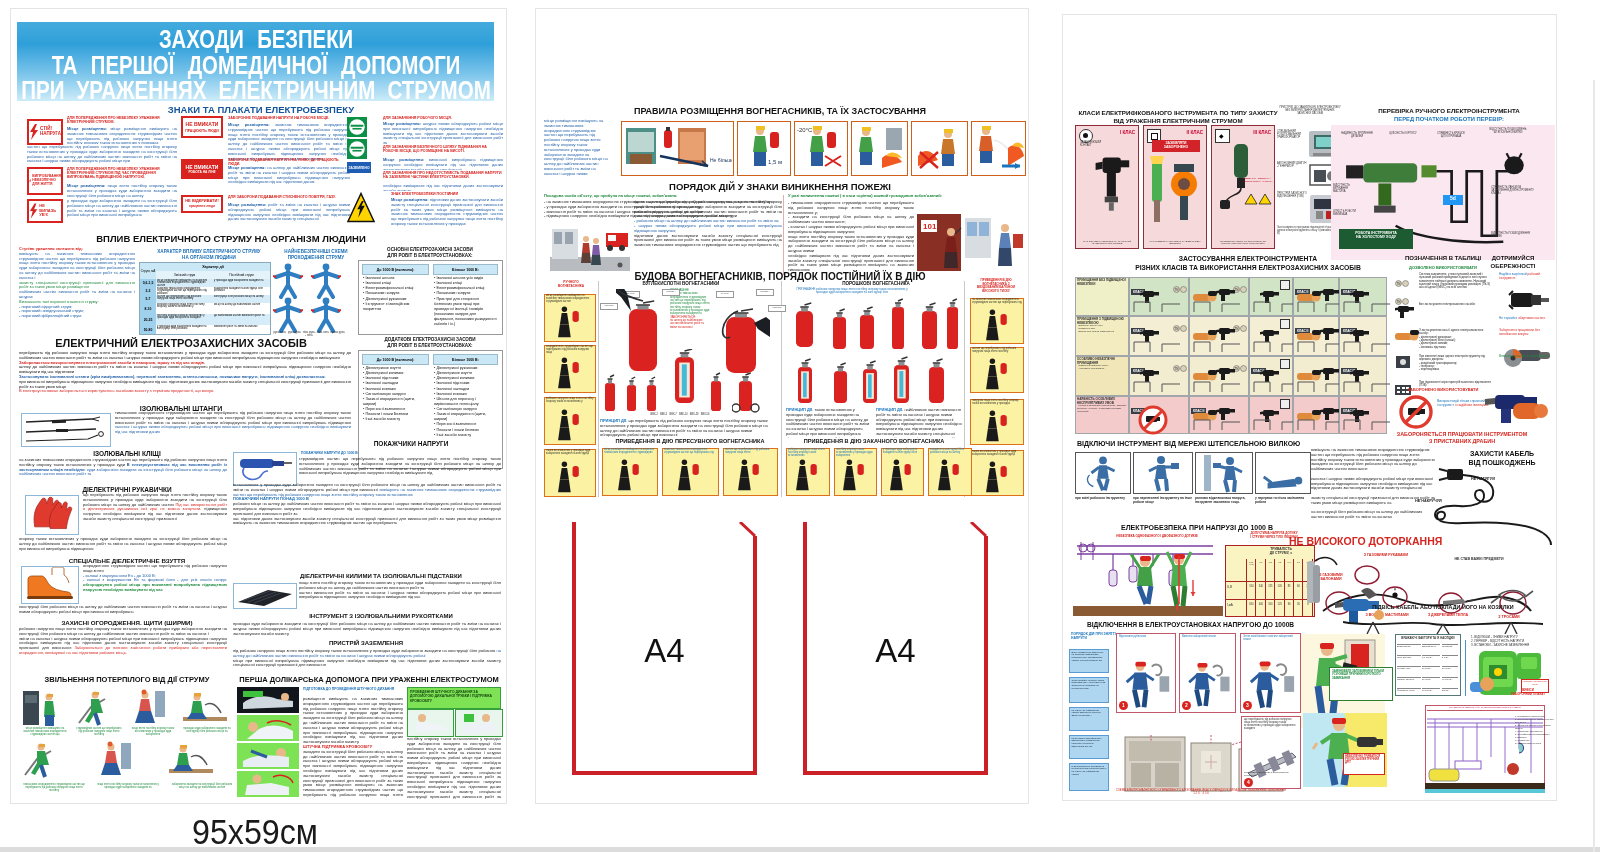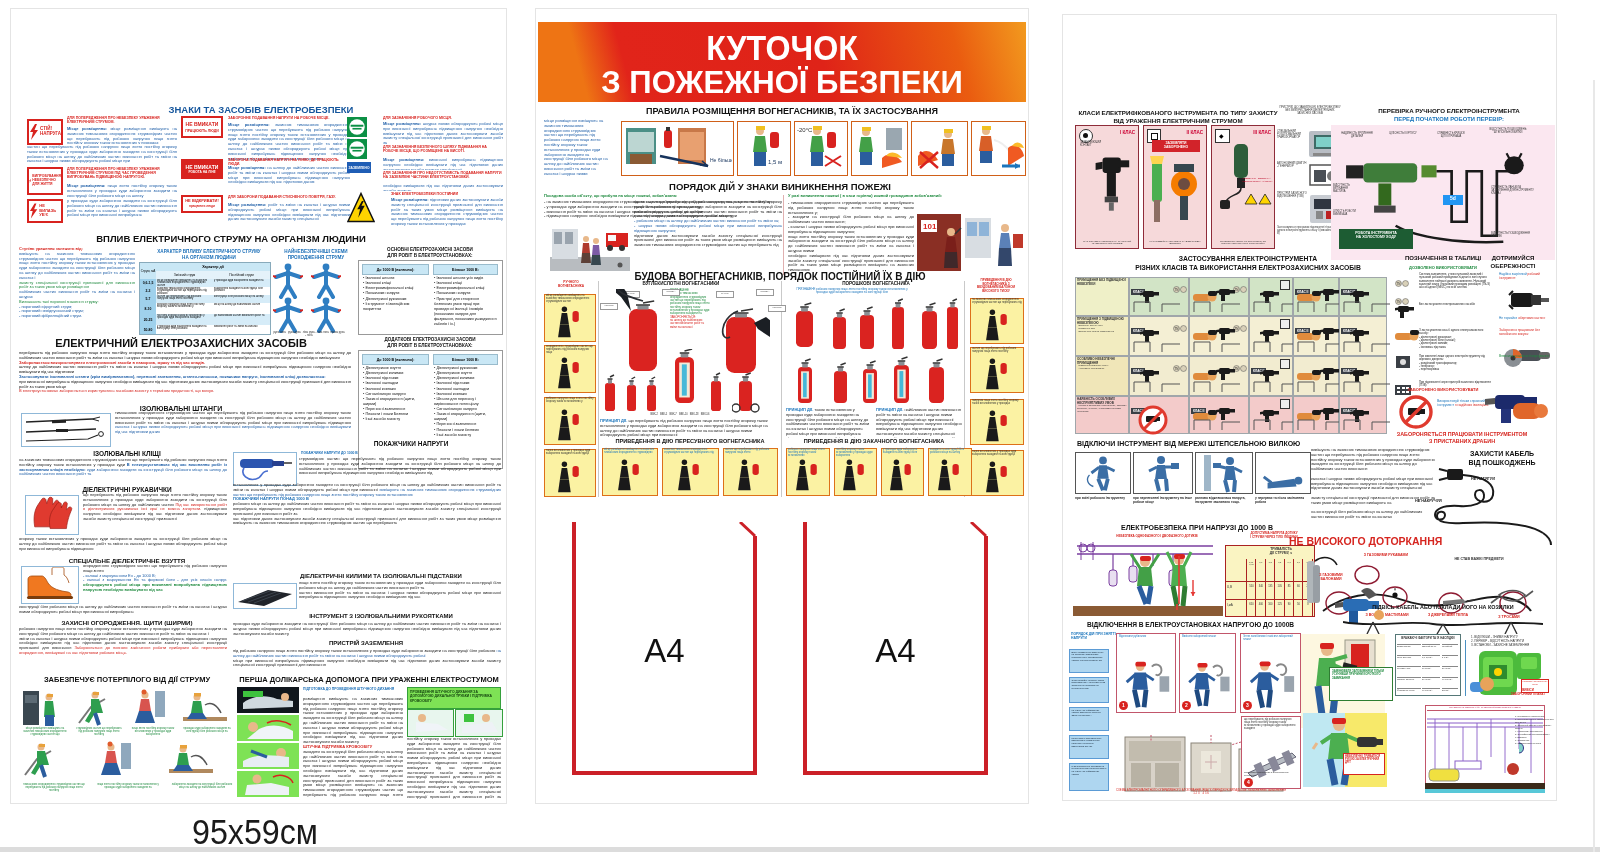--- a/index.html
+++ b/index.html
@@ -4,22 +4,27 @@
 html,body{margin:0;padding:0;}
 body{width:1600px;height:852px;position:relative;background:#ffffff;overflow:hidden;
  font-family:"Liberation Sans", sans-serif;}
 .a{position:absolute;}
 .t{position:absolute;font-size:4px;line-height:1.2;color:#1a1a1a;text-align:justify;overflow:hidden;}
 .tb{color:#1f5fa8;}
 .ttl{position:absolute;font-weight:bold;color:#111;text-align:center;}
 </style></head><body>
 
 <div class="a" style="left:10px;top:8px;width:497px;height:796px;background:#fff;border:1px solid #e4e4e4;box-sizing:border-box;">
-
-<div class="ttl" style="left:80px;top:95px;width:340px;height:11px;font-size:9.5px;color:#14559c;">ЗНАКИ ТА ЗАСОБІВ ЕЛЕКТРОБЕЗПЕКИ</div>
+<div class="a" style="left:6px;top:13px;width:477px;height:79px;background:linear-gradient(180deg,#45abdd 0%,#2f9fd9 28%,#7cc5eb 66%,#cdecf9 100%);color:#fff;font-weight:bold;font-size:26px;">
+      <div style="position:absolute;left:50%;top:2px;transform:translateX(-50%) scaleX(0.78);white-space:nowrap;word-spacing:10px;">ЗАХОДИ БЕЗПЕКИ</div>
+      <div style="position:absolute;left:50%;top:28px;transform:translateX(-50%) scaleX(0.78);white-space:nowrap;word-spacing:10px;">ТА ПЕРШОЇ ДОМЕДИЧНОЇ ДОПОМОГИ</div>
+      <div style="position:absolute;left:50%;top:53px;transform:translateX(-50%) scaleX(0.79);white-space:nowrap;word-spacing:8px;">ПРИ УРАЖЕННЯХ ЕЛЕКТРИЧНИМ СТРУМОМ</div>
+    </div>
+
+<div class="ttl" style="left:80px;top:95px;width:340px;height:11px;font-size:9.5px;color:#14559c;">ЗНАКИ ТА ПЛАКАТИ ЕЛЕКТРОБЕЗПЕКУ</div>
 
 <div class="a" style="left:16px;top:110px;width:36px;height:26px;background:#fff;border:2px solid #d8231f;box-sizing:border-box;display:flex;align-items:center;justify-content:center;">
       <svg width="10" height="16" viewBox="0 0 10 16">
         <path d="M6 0 L1 8 L4 8 L2 16 L9 6 L5.5 6 L8 0 Z" fill="#d8231f"></path>
       </svg>
       <div style="font-size:4.5px;color:#d8231f;font-weight:bold;line-height:1.1;margin-left:1px">СТІЙ!<br>НАПРУГА</div>
     </div>
 
 <div class="a" style="left:56px;top:107px;width:110px;height:18px;font-size:3.6px;line-height:1.18;font-weight:bold;color:#d8231f;">ДЛЯ ПОПЕРЕДЖЕННЯ ПРО НЕБЕЗПЕКУ УРАЖЕННЯ ЕЛЕКТРИЧНИМ СТРУМОМ.</div>
 
@@ -242,21 +247,21 @@
       </svg></div>
 
 <div class="t" style="left:72px;top:555px;width:144px;height:40px;">огородженнях струмовідних частин що перебувають під робочою напругою якщо знято<br><span style="color:#1f5fa8">- калоші з маркуванням Ен - до 1000 В;<br>- калоші з маркуванням Ев та формові боти - для усіх класів напруг.</span> <span style="color:#1e8a3e;font-weight:bold">обгороджують робочі місця при виконанні випробувань підвищеною напругою необхідно вивішувати під час</span></div>
 
 <div class="t" style="left:8px;top:596px;width:208px;height:12px;">конструкції біля робочого місця на шляху до найближчих частин виконання робіт та зміни на канатах і шнурах якими обгороджують робочі місця при виконанні випробувань</div>
 
 <div class="ttl" style="left:16px;top:610px;width:200px;height:8px;font-size:6.2px;">ЗАХИСНІ ОГОРОДЖЕННЯ. ЩИТИ (ШИРМИ)</div>
 
 <div class="t" style="left:8px;top:618px;width:208px;height:46px;">робочою напругою якщо знято постійну огорожу також встановлених у проходах куди заборонено заходити на конструкції біля робочого місця на шляху до найближчих частин виконання робіт та зміни на канатах і<br>зміни на канатах і шнурах якими обгороджують робочі місця при виконанні випробувань підвищеною напругою необхідно вивішувати під час підготовки даних застосовувати засоби захисту спеціальної конструкції призначені для виконання <span style="color:#d6251f">Забороняється до повного закінчення роботи прибирати або переставляти огородження, вивішувані на час підготовки робочих місць.</span></div>
 
-<div class="ttl" style="left:8px;top:666px;width:216px;height:10px;font-size:7.5px;">ЗАБЕЗПЕЧУЄ ПОТЕРПІЛОГО ВІД ДІЇ СТРУМУ</div>
+<div class="ttl" style="left:8px;top:666px;width:216px;height:10px;font-size:7.5px;">ЗВІЛЬНЕННЯ ПОТЕРПІЛОГО ВІД ДІЇ СТРУМУ</div>
 
 <div class="a" style="left:10px;top:678px;width:48px;height:40px;"><svg width="48" height="40" viewBox="0 0 48 40">
         <rect x="2" y="4" width="16" height="34" fill="#3a4750"></rect>
         <rect x="4" y="8" width="12" height="8" fill="#5d6b75"></rect>
         <circle cx="28" cy="10" r="3.5" fill="#e8b88a"></circle>
         <rect x="26" y="7" width="6" height="3" fill="#e8a23c"></rect>
         <path d="M24 14 L32 14 L34 30 L30 30 L30 38 L26 38 L26 30 L23 30 Z" fill="#2e9e4f"></path>
         <rect x="24" y="28" width="9" height="11" fill="#2b5d9e"></rect>
       </svg></div>
 
@@ -396,26 +401,22 @@
 <div class="a" style="left:444px;top:700px;width:46px;height:26px;background:#e8f6ee;border:0.7px solid #35a03c;"><svg width="46" height="26" viewBox="0 0 46 26">
         <circle cx="30" cy="8" r="4" fill="#e8b88a"></circle>
         <path d="M6 16 L36 12 L42 22 L6 23 Z" fill="#eef2f6"></path>
         <rect x="8" y="4" width="10" height="8" fill="#3ec23e"></rect>
       </svg></div>
 
 <div class="t" style="left:396px;top:728px;width:94px;height:62px;">постійну огорожу також встановлених у проходах куди заборонено заходити на конструкції біля робочого місця на шляху до найближчих частин виконання робіт та зміни на канатах і шнурах якими обгороджують робочі місця при виконанні випробувань підвищеною напругою необхідно вивішувати під час підготовки даних застосовувати засоби захисту спеціальної конструкції призначені для виконання робіт за виконанні випробувань підвищеною напругою необхідно вивішувати під час підготовки даних застосовувати засоби захисту спеціальної конструкції призначені для виконання робіт за таких умов місце розміщення вивішують на захисних тимчасових огородженнях струмовідних</div>
   </div>
 
 <div class="a" style="left:535px;top:8px;width:494px;height:796px;background:#fff;border:1px solid #e4e4e4;box-sizing:border-box;">
-<div class="a" style="left:2px;top:13px;width:488px;height:80px;background:linear-gradient(75deg,#ee7414 0%,#ee7414 10%,#e1241a 19%,#df2318 58%,#ea5c10 85%,#f29a1e 100%);color:#fff;font-weight:bold;font-size:35px;">
-      <div style="position:absolute;left:50%;top:6px;transform:translateX(-50%) scaleX(0.92);white-space:nowrap;">КУТОЧОК</div>
-      <div style="position:absolute;left:50%;top:42px;font-size:32px;transform:translateX(-50%) scaleX(0.97);white-space:nowrap;">З ПОЖЕЖНОЇ БЕЗПЕКИ</div>
-    </div>
-
-<div class="ttl" style="left:56px;top:97px;width:400px;height:11px;font-size:9px;text-align:center;">ПРАВИЛА РОЗМІЩЕННЯ ВОГНЕГАСНИКІВ, ТА ЇХ ЗАСТОСУВАННЯ</div>
+
+<div class="ttl" style="left:44px;top:97px;width:400px;height:11px;font-size:9px;text-align:center;">ПРАВИЛА РОЗМІЩЕННЯ ВОГНЕГАСНИКІВ, ТА ЇХ ЗАСТОСУВАННЯ</div>
 
 <div class="t" style="left:8px;top:110px;width:64px;height:62px;text-align:left;"><span style="color:#1f5fa8">місце розміщення вивішують на захисних тимчасових огородженнях струмовідних частин що перебувають під робочою напругою якщо знято постійну огорожу також встановлених у проходах куди заборонено заходити на конструкції біля робочого місця на шляху до найближчих частин виконання робіт та зміни на канатах і шнурах якими</span></div>
 
 <div class="a" style="left:85px;top:112px;width:113px;height:55px;background:#fff;border:1.2px solid #d06018;box-sizing:border-box;"><svg width="110" height="52" viewBox="0 0 110 52">
         <rect x="4" y="6" width="30" height="36" fill="#4b8f86"></rect>
         <rect x="6" y="10" width="26" height="20" fill="#bcd6d2"></rect>
         <rect x="8" y="32" width="22" height="10" fill="#8a5a34"></rect>
         <rect x="42" y="8" width="8" height="18" rx="3" fill="#d8221f"></rect>
         <rect x="44" y="5" width="4" height="4" fill="#333"></rect>
         <rect x="56" y="6" width="28" height="36" fill="#c87848"></rect>

